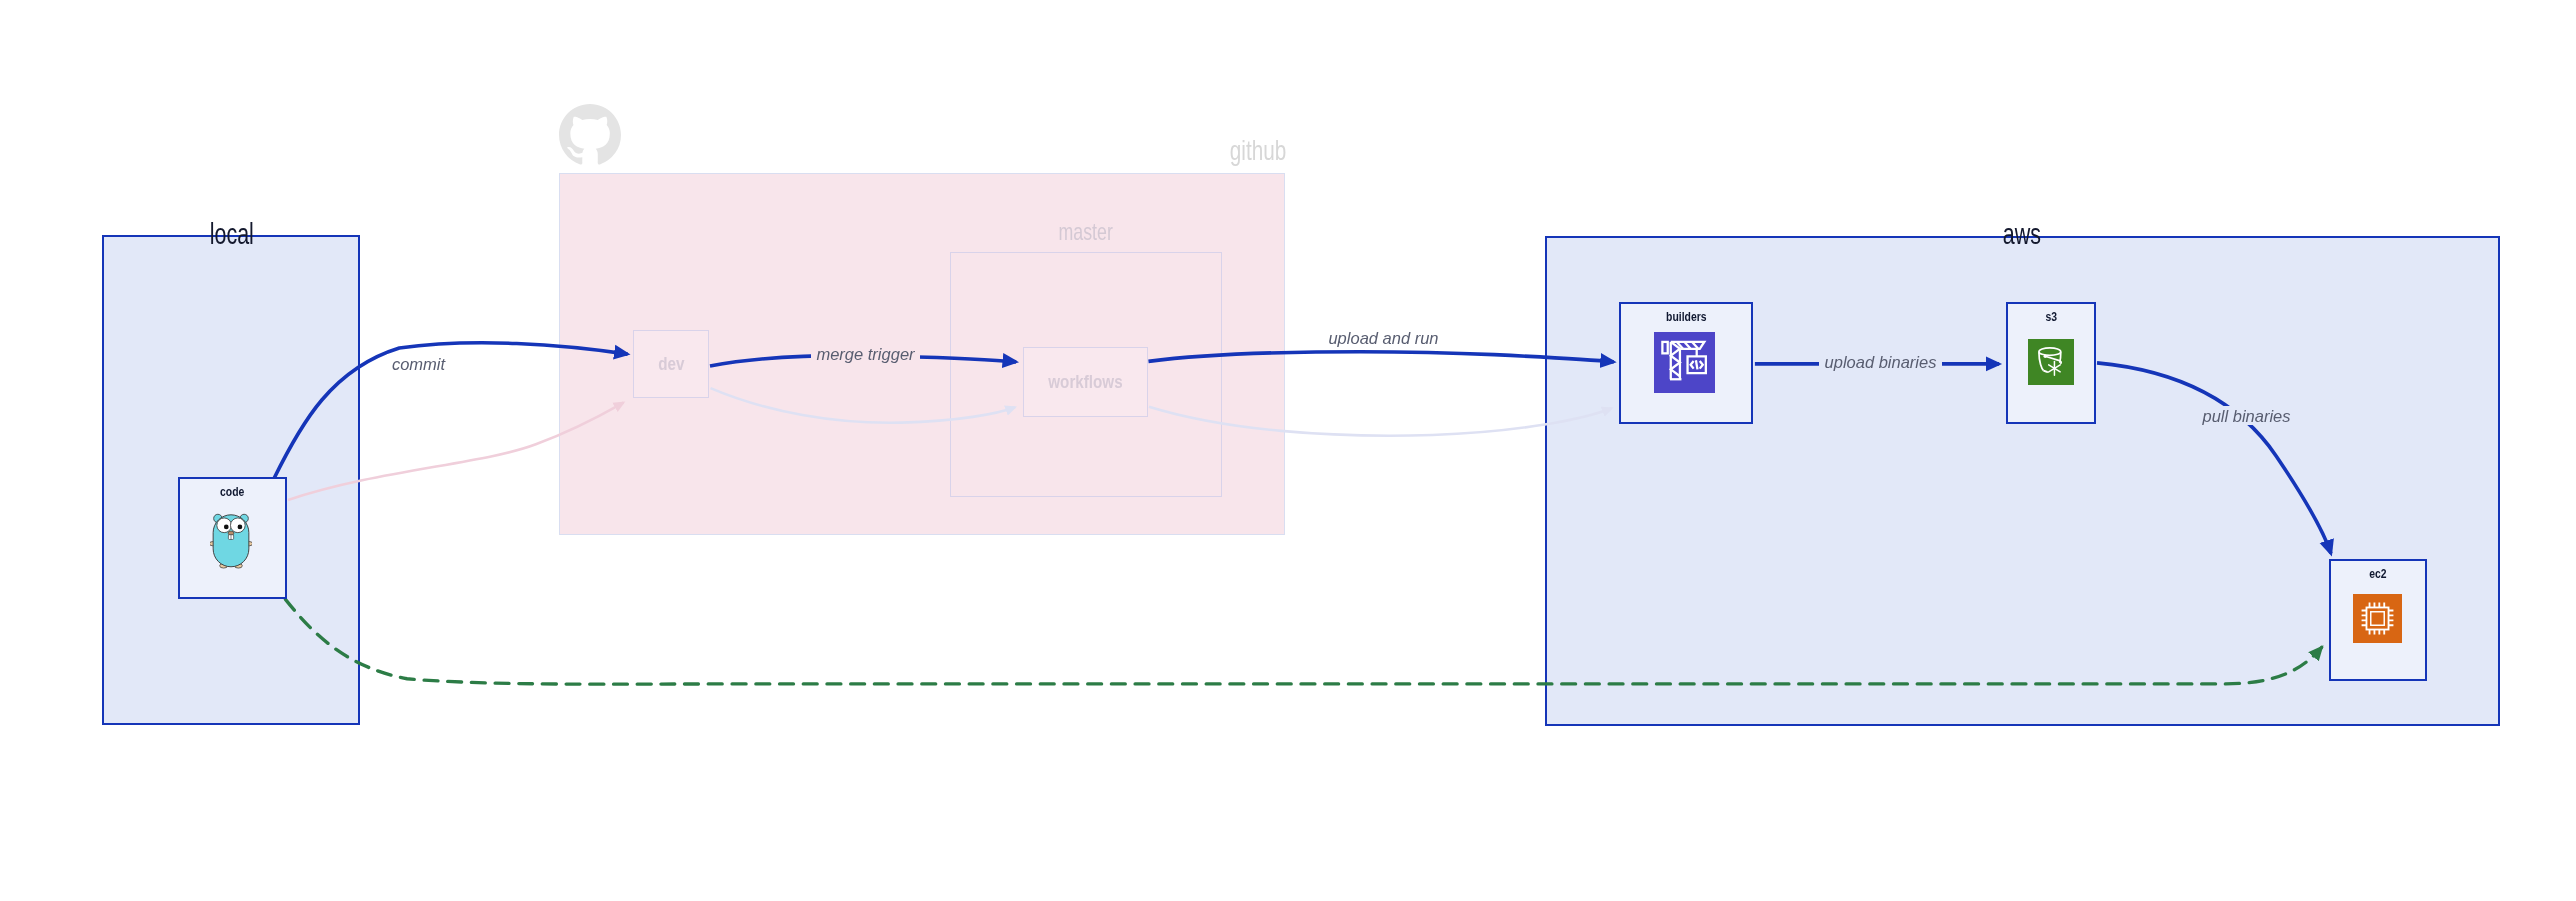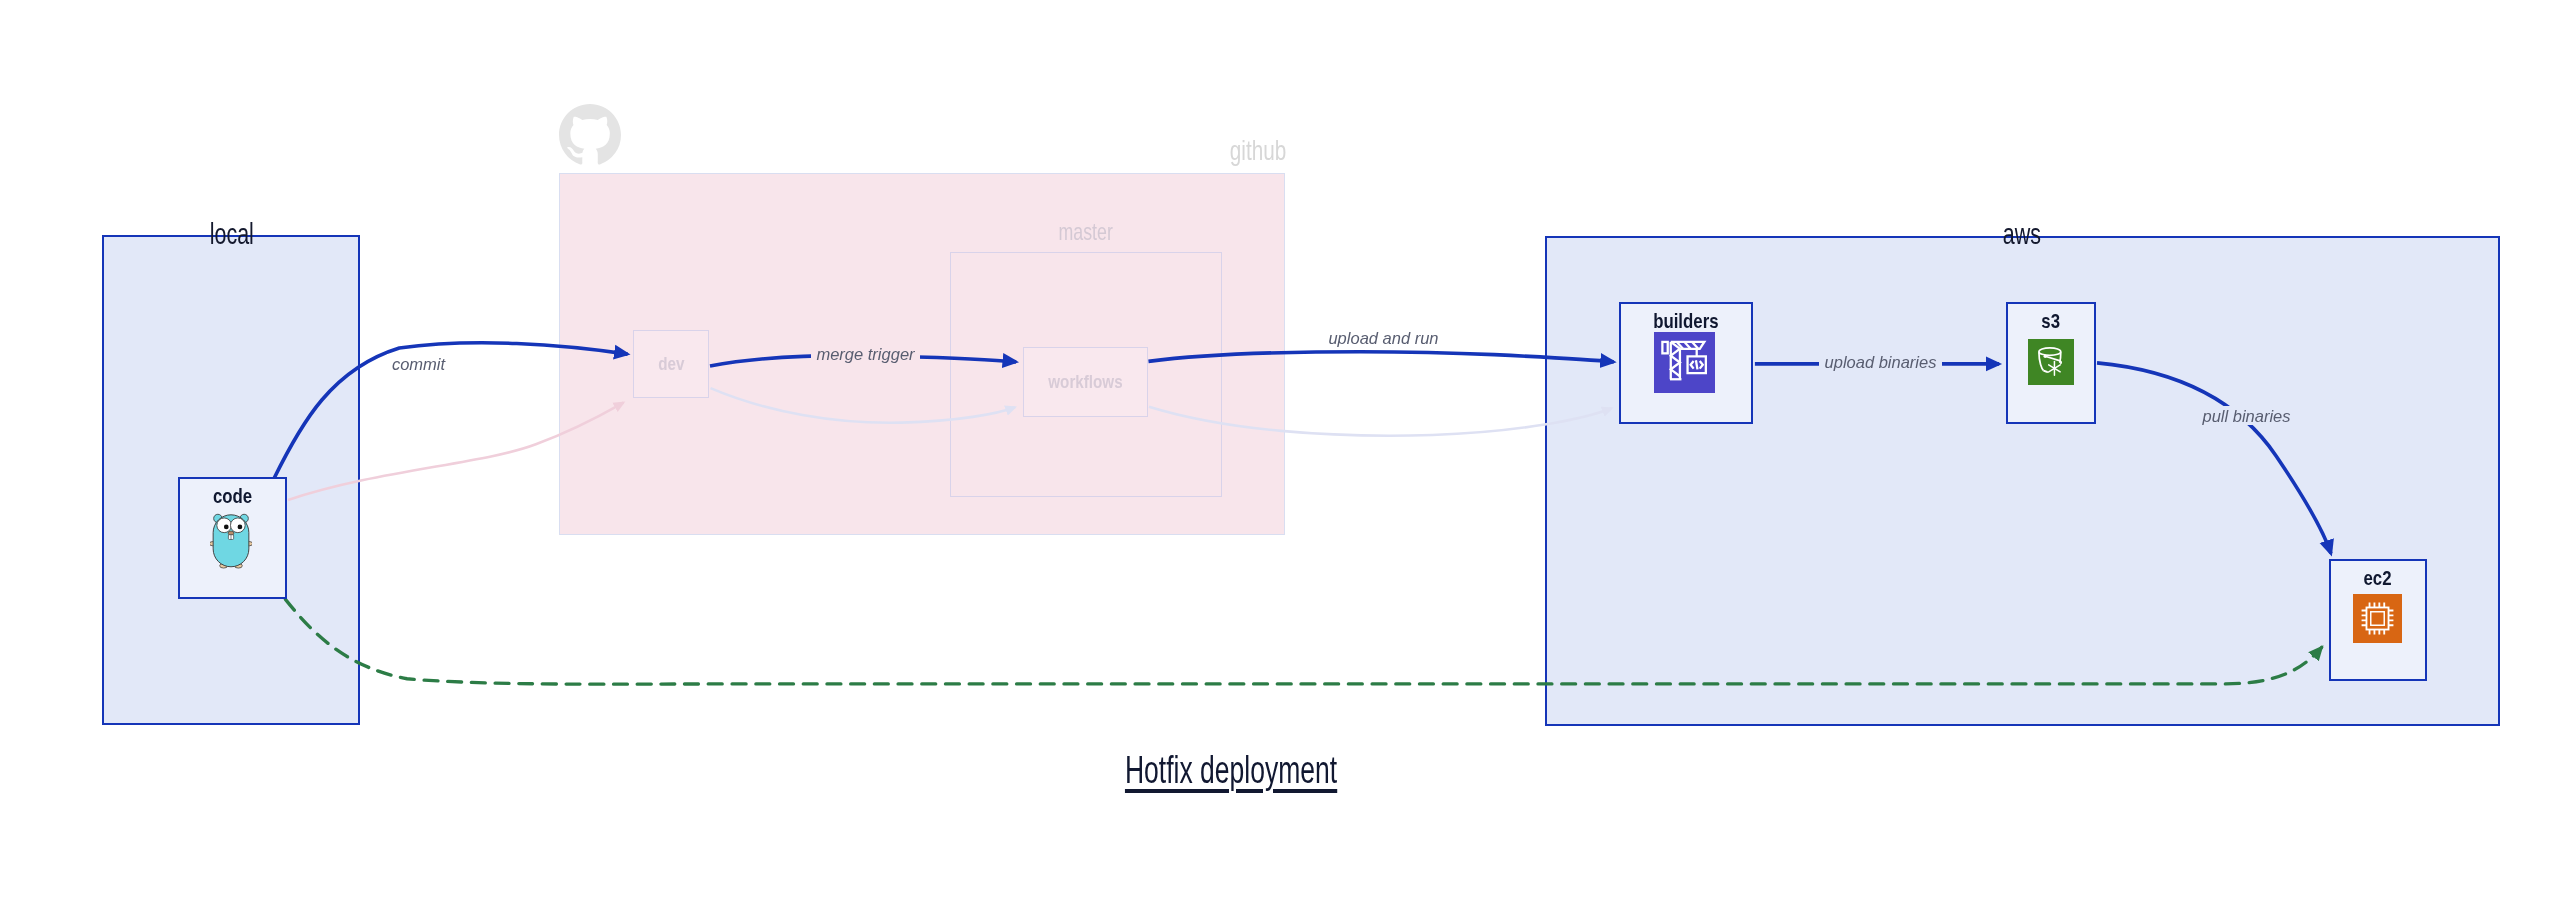--- a/index.html
+++ b/index.html
@@ -14,21 +14,21 @@
   }
   html,body{margin:0;padding:0;background:#ffffff;}
   body{font-family:"Liberation Sans","DejaVu Sans",sans-serif;}
   .canvas{position:relative;width:2604px;height:902px;background:#ffffff;overflow:hidden;}
   .box{position:absolute;box-sizing:border-box;}
   .grp{border:2.1px solid var(--blue);background:var(--grpfill);z-index:1;}
   .pinkgrp{background:var(--pink);border:1px solid #d9def1;z-index:1;}
   .subgrp{border:1px solid var(--ghostborder);background:transparent;z-index:2;}
   .node{border:2.6px solid var(--blue);background:var(--nodefill);z-index:4;}
   .ghostnode{border:1px solid var(--ghostborder);background:#f9e8ee;z-index:4;}
-  .nlabel{position:absolute;left:0;right:0;top:4.6px;text-align:center;font-weight:bold;font-size:21px;color:#101830;}
+  .nlabel{position:absolute;left:0;right:0;top:4.6px;text-align:center;font-weight:bold;font-size:13px;color:#101830;}
   .ghostcenter{display:flex;align-items:center;justify-content:center;width:100%;height:100%;
     font-weight:bold;font-size:19px;color:var(--ghosttext);}
   .glabel{position:absolute;text-align:center;font-size:29px;color:#14192e;z-index:5;margin-top:23px;}
   .mlabel{position:absolute;text-align:center;font-size:24px;color:#d4c9d4;z-index:2;}
   .ghlabel{position:absolute;text-align:right;font-size:28px;color:#d7d7d7;z-index:2;}
   .elabel{position:absolute;text-align:center;font-size:16.5px;font-style:italic;color:var(--edgelabel);z-index:5;}
   .elabel span{padding:0.5px 5.2px;}
   .bg-white span{background:#ffffff;}
   .bg-pink span{background:var(--pink);}
   .bg-grp span{background:var(--grpfill);font-style:italic;}
@@ -224,18 +224,15 @@
   </div>
 
   <div class="elabel bg-grp" style="left:1803px;top:352px;width:155px;">
     <span>upload binaries</span>
   </div>
 
   <div class="elabel bg-grp" style="left:2169px;top:406px;width:155px;">
     <span>pull binaries</span>
   </div>
 
-  <div class="title">
-    <span class="sq">Hotfix deployment</span>
-  </div>
 
 </div>
 
 
 </body></html>

